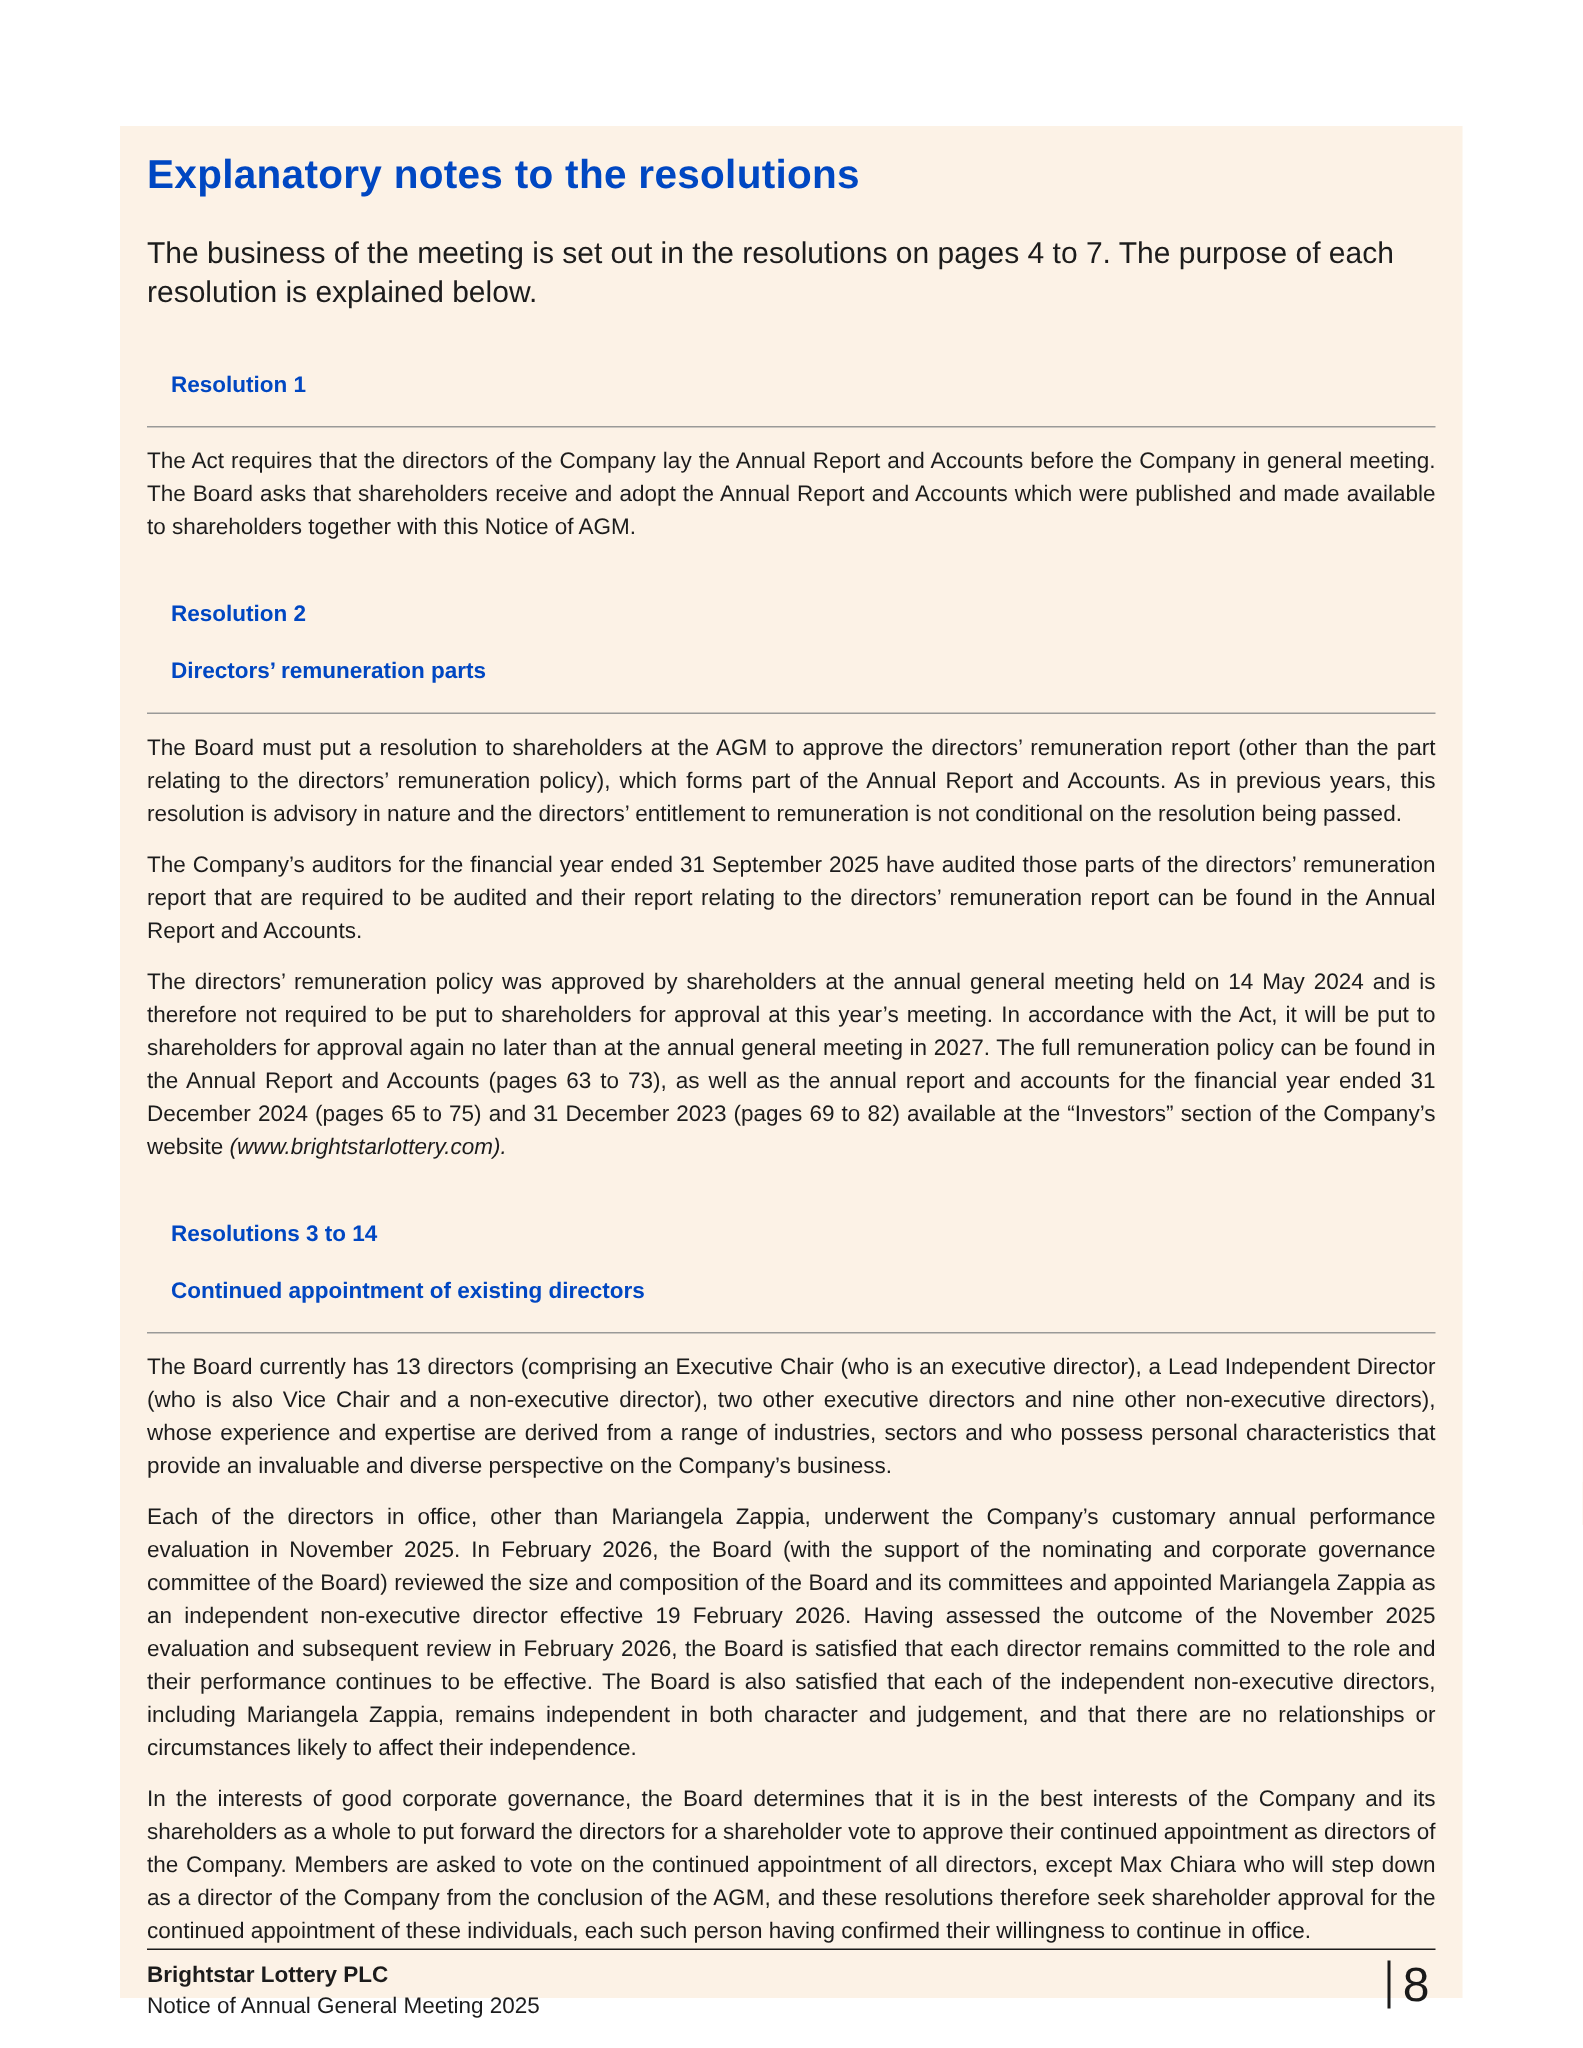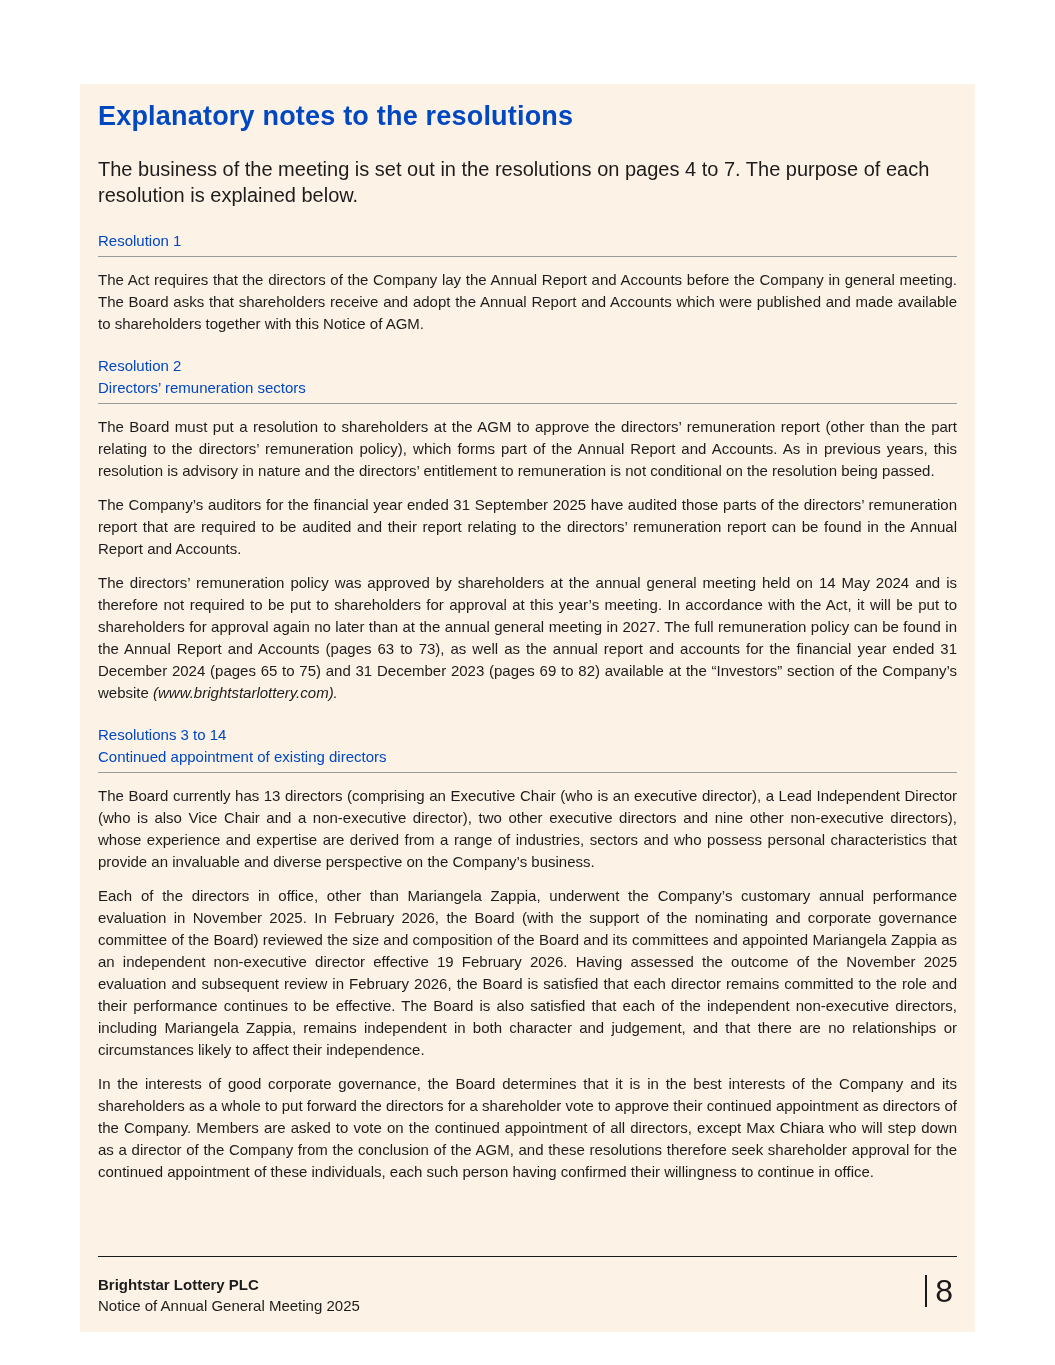--- a/index.html
+++ b/index.html
@@ -41,41 +41,41 @@
     font-size: 20px;
     line-height: 26px;
     margin: 0 0 22px 0;
     color: #1c1c1c;
   }
   .section { margin-top: 20px; }
   .section:first-of-type { margin-top: 0; }
   .sec-heading {
     color: #0047c2;
     font-size: 15px;
-    font-weight: normal;
+    font-weight: bold;
     line-height: 22px;
-    margin: 0;
+    margin: 16px;
   }
   .heading-rule {
     border: none;
     border-top: 1.5px solid #9a9a98;
     margin: 4px 0 4px 0;
   }
   .para {
     font-size: 15px;
     line-height: 22px;
     text-align: justify;
     margin: 12px 0 0 0;
     color: #1c1c1c;
   }
   .para em { font-style: italic; }
   .footer {
     margin-top: auto;
     border-top: 1.5px solid #1a1a1a;
-    padding-top: 17px;
+    padding-top: 6px;
     display: flex;
     justify-content: space-between;
     align-items: flex-start;
   }
   .footer-left { font-size: 15px; line-height: 21px; }
   .footer-company { font-weight: bold; }
   .footer-right {
     display: flex;
     align-items: center;
     padding-right: 4px;
@@ -103,21 +103,21 @@
     <p class="intro">The business of the meeting is set out in the resolutions on pages 4 to 7. The purpose of each resolution is explained below.</p>
 
     <div class="section">
       <p class="sec-heading">Resolution 1</p>
       <hr class="heading-rule">
       <p class="para">The Act requires that the directors of the Company lay the Annual Report and Accounts before the Company in general meeting. The Board asks that shareholders receive and adopt the Annual Report and Accounts which were published and made available to shareholders together with this Notice of AGM.</p>
     </div>
 
     <div class="section">
       <p class="sec-heading">Resolution 2</p>
-      <p class="sec-heading">Directors’ remuneration sectors</p>
+      <p class="sec-heading">Directors’ remuneration parts</p>
       <hr class="heading-rule">
       <p class="para">The Board must put a resolution to shareholders at the AGM to approve the directors’ remuneration report (other than the part relating to the directors’ remuneration policy), which forms part of the Annual Report and Accounts. As in previous years, this resolution is advisory in nature and the directors’ entitlement to remuneration is not conditional on the resolution being passed.</p>
       <p class="para">The Company’s auditors for the financial year ended 31 September 2025 have audited those parts of the directors’ remuneration report that are required to be audited and their report relating to the directors’ remuneration report can be found in the Annual Report and Accounts.</p>
       <p class="para"><span>The directors’ remuneration policy was approved by shareholders at the annual general meeting held on 14 May 2024 and is therefore not required to be put to shareholders for approval at this year’s meeting. In accordance with the Act, it will be put to shareholders for approval again no later than at the annual general meeting in 2027. The full remuneration policy can be found in the Annual Report and Accounts (pages 63 to 73), as well as the annual report and accounts for the financial year ended 31 December 2024 (pages 65 to 75) and 31 December 2023 (pages 69 to 82) available at the “Investors” section of the Company’s website </span><em>(www.brightstarlottery.com).</em></p>
     </div>
 
     <div class="section">
       <p class="sec-heading">Resolutions 3 to 14</p>
       <p class="sec-heading">Continued appointment of existing directors</p>
       <hr class="heading-rule">

